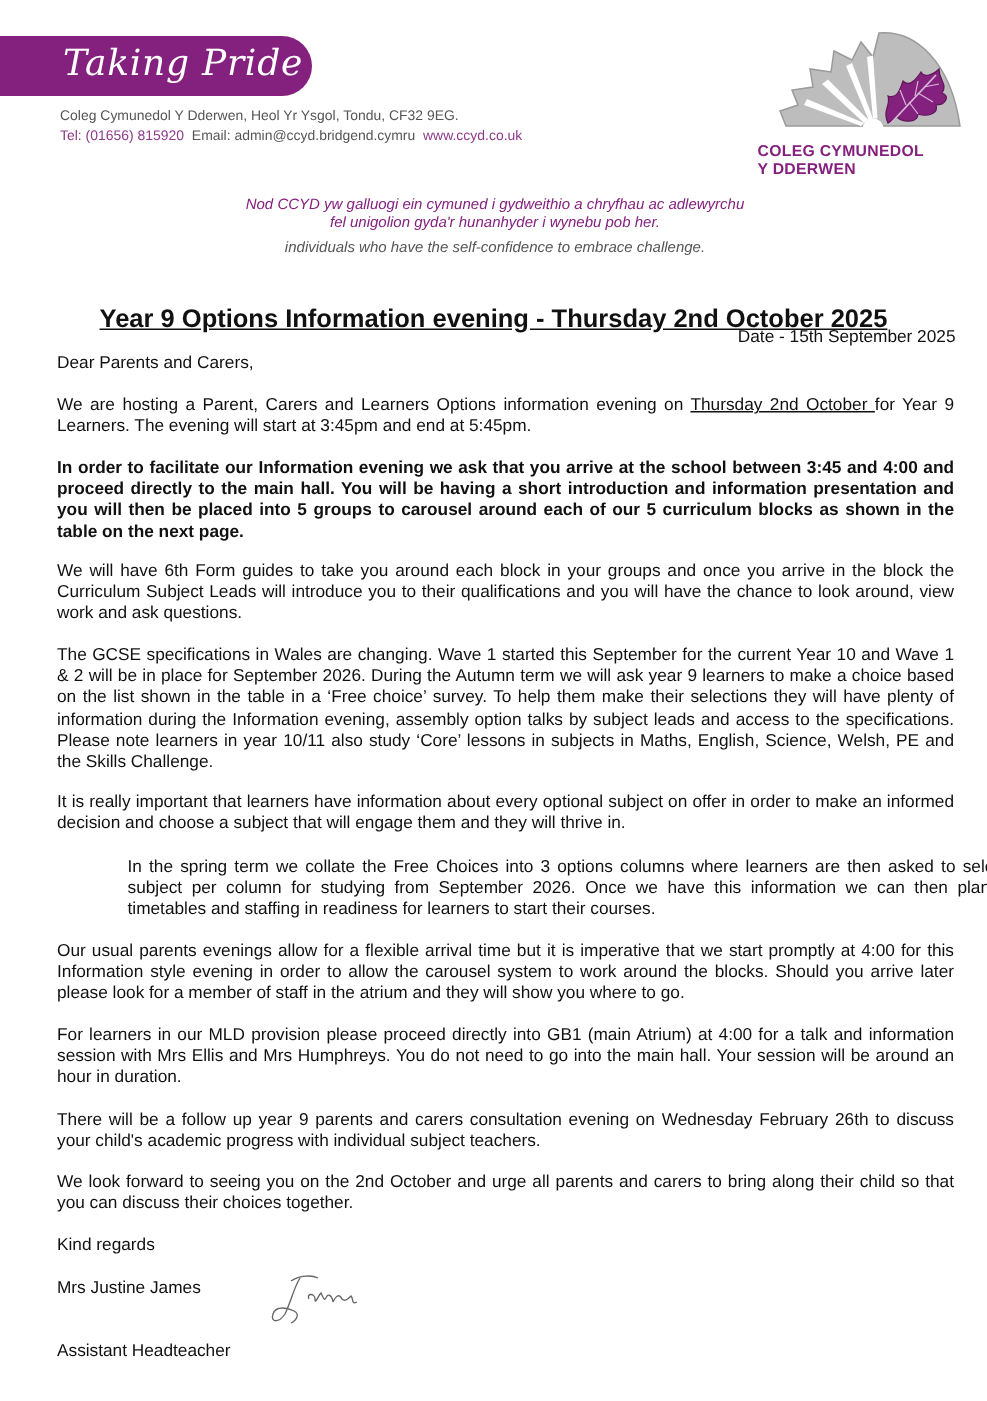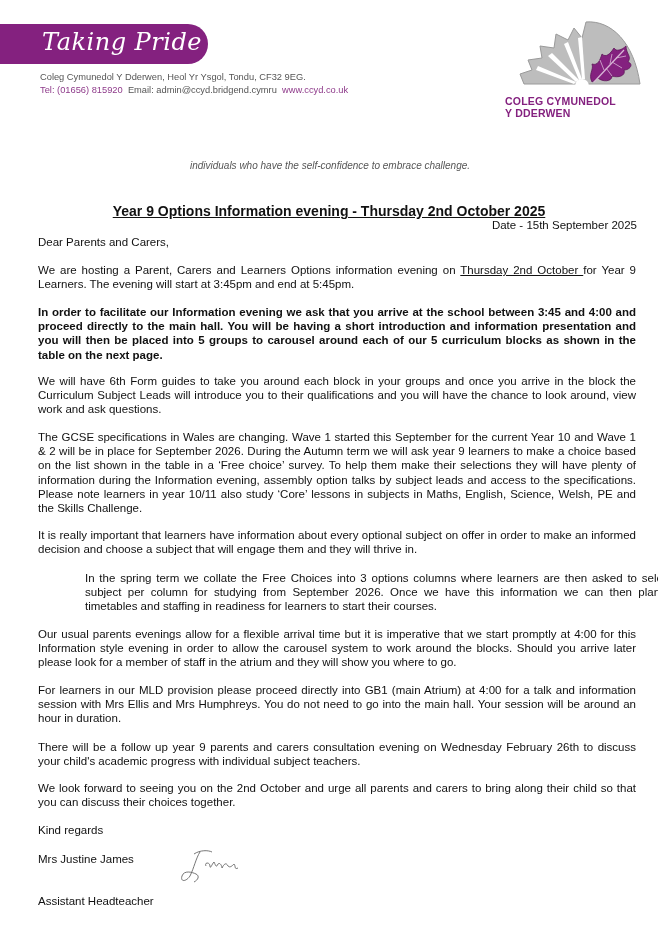--- a/index.html
+++ b/index.html
@@ -6,21 +6,21 @@
     body { width: 658px; height: 934px; position: relative; overflow: hidden; font-family: "Liberation Sans", sans-serif; color: #111; }
     .banner { position: absolute; left: 0; top: 24px; width: 208px; height: 40px; background: #84217f; border-radius: 0 20px 20px 0; }
     .banner-text { position: absolute; left: 42px; top: 4px; font-family: "DejaVu Serif", serif; font-style: italic; font-size: 24px; color: #fff; letter-spacing: 0.5px; font-weight: normal; }
     .contact { position: absolute; left: 40px; top: 71px; font-size: 9.3px; line-height: 12.5px; color: #555; }
     .contact .purple { color: #8e3a8a; }
     .logo { position: absolute; left: 516px; top: 12px; width: 130px; height: 100px; }
     .logo-name { position: absolute; left: 505px; top: 95px; width: 150px; font-size: 10.5px; font-weight: bold; color: #84217f; line-height: 12px; letter-spacing: 0.2px; }
     .motto { position: absolute; left: 80px; width: 500px; text-align: center; font-style: italic; font-size: 10px; line-height: 12px; }
     .motto.cy { top: 131px; color: #84217f; }
     .motto.en { top: 160px; color: #555; }
-    .heading { position: absolute; left: 0; width: 658px; top: 203px; text-align: center; font-weight: bold; font-size: 14px; text-decoration: underline; }
+    .heading { position: absolute; left: 0; width: 658px; top: 203px; text-align: center; font-weight: bold; font-size: 17px; text-decoration: underline; }
     .date { position: absolute; right: 21px; top: 219px; font-size: 11.5px; }
     .body-text { position: absolute; left: 38px; width: 598px; font-size: 11.5px; line-height: 14.2px; text-align: justify; }
     .body-text p { margin: 0; }
     .u { text-decoration: underline; }
     .sig { position: absolute; left: 178px; top: 846px; width: 70px; height: 40px; }
   </style>
 </head>
 <body>
 
 <div class="banner">
@@ -47,20 +47,22 @@
   <path d="M76,70 C72,62 78,58 76,52 C82,54 84,48 86,42 C90,46 94,42 98,36 C100,40 106,38 110,34 C110,42 116,44 112,50 C118,52 114,58 108,58 C110,64 102,66 96,64 C96,70 86,70 82,66 Z" fill="#84217f" stroke="#5e1659" stroke-width="0.8"></path>
   <path d="M78,70 L108,38" stroke="#d8b6d6" stroke-width="1.2" fill="none"></path>
   <path d="M88,58 L84,48 M94,52 L96,42 M100,46 L110,44 M96,50 L106,56 M90,56 L96,64" stroke="#d8b6d6" stroke-width="0.8" fill="none"></path>
 </svg>
 <div class="logo-name">
   <div>COLEG CYMUNEDOL</div>
   <div>Y DDERWEN</div>
 </div>
 
 <div class="motto cy">
+  <div>Nod CCYD yw galluogi ein cymuned i gydweithio a chryfhau ac adlewyrchu</div>
+  <div>fel unigolion gyda'r hunanhyder i wynebu pob her.</div>
 </div>
 <div class="motto en">
   <div>individuals who have the self-confidence to embrace challenge.</div>
 </div>
 
 <div class="heading">Year 9 Options Information evening - Thursday 2nd October 2025</div>
 <div class="date">Date - 15th September 2025</div>
 
 <div class="body-text" style="top:235px;">Dear Parents and Carers,</div>
 

